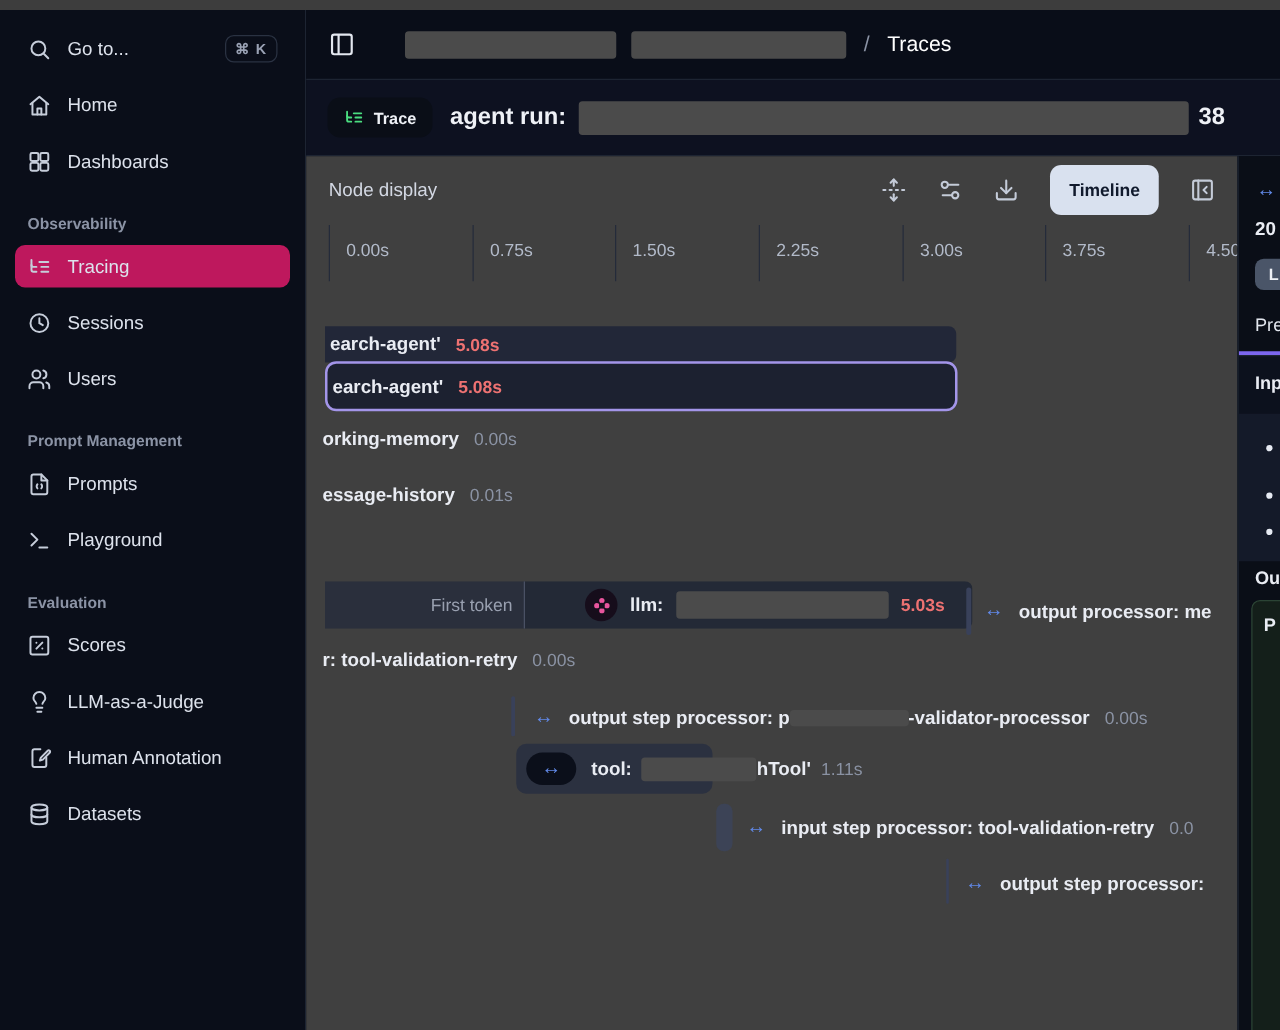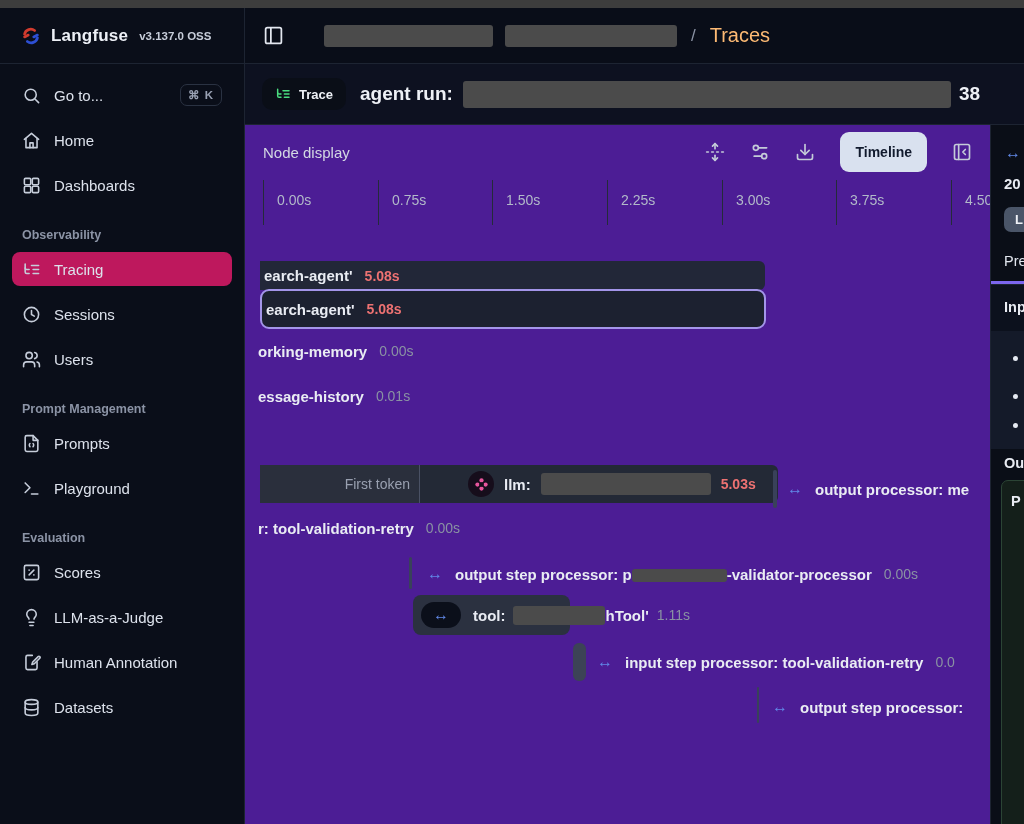--- a/index.html
+++ b/index.html
@@ -20,32 +20,32 @@
   .nav-item .ico { width:19px; height:19px; color:#c6cdda; flex:none; display:flex; align-items:center; justify-content:center; }
   .nav-item svg { width:19px; height:19px; }
   .kbd { margin-left:auto; border:1px solid #2a3242; border-radius:7px; padding:3px 7px; font-size:11.5px; color:#9aa2b4; font-weight:600; letter-spacing:1px; }
   .sec-title { font-size:12.5px; font-weight:600; color:#8b93a5; padding:0 10px; margin:26px 0 10px 0; }
 
   
   .main { flex:1; display:flex; flex-direction:column; min-width:0; }
   .topbar { height:56px; display:flex; align-items:center; gap:12px; padding:0 18px; background:#090d18; border-bottom:1px solid #1d2432; flex:none; }
   .topbar .ico { width:21px; height:21px; color:#e3e7ef; }
   .crumb-sep { color:#8b93a5; font-size:17px; margin:0 2px; }
-  .crumb-cur { color:#fdba74; font-size:20px; }
+  .crumb-cur { color:#ffffff; font-size:17px; }
   .redact { background:#4b4b4b; border-radius:3px; display:inline-block; vertical-align:middle; }
 
   .trace-header { height:61px; background:#0d1120; border-bottom:1px solid #1d2432; display:flex; align-items:center; padding:0 17px; gap:14px; flex:none; }
   .trace-badge { display:flex; align-items:flex-end; gap:8px; background:#0a0e17; border-radius:10px; padding:8px 13px; }
   .trace-badge svg { width:16px; height:16px; color:#4ade80; }
   .trace-badge-label { font-size:13px; font-weight:600; color:#eef1f6; }
   .trace-title { font-size:19px; font-weight:700; color:#eef1f6; white-space:nowrap; }
   .trace-tail { font-size:19px; font-weight:700; color:#eef1f6; margin-left:-6px; }
 
   .content { flex:1; display:flex; min-height:0; }
-  .node-panel { width:745px; position:relative; background:#4c1d95; flex:none; overflow:hidden; }
+  .node-panel { width:745px; position:relative; background:#404040; flex:none; overflow:hidden; }
   .node-header { position:absolute; top:0; left:0; right:0; height:54px; display:flex; align-items:center; padding:0 18px; }
   .node-title { font-size:15px; font-weight:500; color:#d3d8e3; }
   .node-tools { margin-left:auto; display:flex; align-items:center; gap:25px; }
   .node-tools .tool-ico { width:20px; height:20px; color:#c4cbd8; cursor:pointer; }
   .timeline-btn { background:#d9e1ef; color:#111a2d; font-size:14px; font-weight:600; border:none; border-radius:9px; padding:12px 15px; cursor:pointer; font-family:inherit; }
 
   
   .axis { position:absolute; top:55px; left:0; right:0; height:45px; }
   .tick { position:absolute; top:0; height:45px; border-left:1px solid #242b3a; }
   .tick-label { position:absolute; top:12px; font-size:14px; color:#b2bac9; white-space:nowrap; padding-left:14px; }
@@ -84,30 +84,20 @@
   .rp-pretty { position:absolute; top:355px; left:10px; width:60px; height:360px; background:#141f1a; border:1px solid #2b4435; border-radius:7px; }
   .rp-pretty span { position:absolute; top:12px; left:9px; font-size:14.5px; font-weight:600; color:#e9ecf3; }
 </style>
 </head>
 <body>
 
 <div class="top-strip"></div>
 <div class="app">
 
   <aside class="sidebar">
-    <div class="brand">
-      <svg width="22" height="22" viewBox="0 0 24 24" fill="none" stroke-linecap="round">
-        <path d="M16 6c-4 -3 -10 -1 -11 4" stroke="#d23b2e" stroke-width="3"></path>
-        <path d="M5 13l4 -2" stroke="#d23b2e" stroke-width="3"></path>
-        <path d="M8 18c4 3 10 1 11 -4" stroke="#2d4fd4" stroke-width="3"></path>
-        <path d="M19 11l-4 2" stroke="#2d4fd4" stroke-width="3"></path>
-      </svg>
-      <span class="brand-name">Langfuse</span>
-      <span class="brand-ver">v3.137.0 OSS</span>
-    </div>
 
     <nav class="nav">
       <div class="nav-item">
         <span class="ico">
           <svg viewBox="0 0 24 24" fill="none" stroke="currentColor" stroke-width="2" stroke-linecap="round">
               <circle cx="11" cy="11" r="7"></circle>
               <path d="m21 21-4.3-4.3"></path>
             </svg>
         </span>
         <span>Go to...</span>

